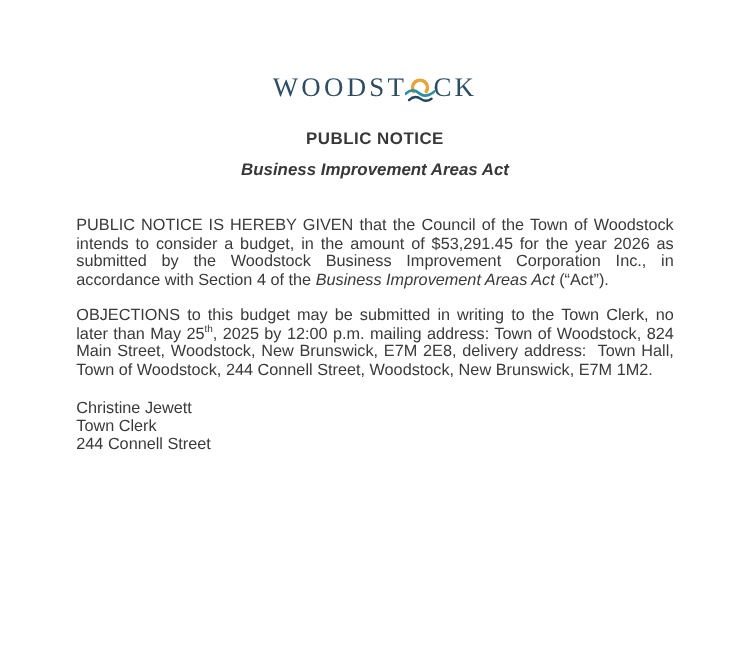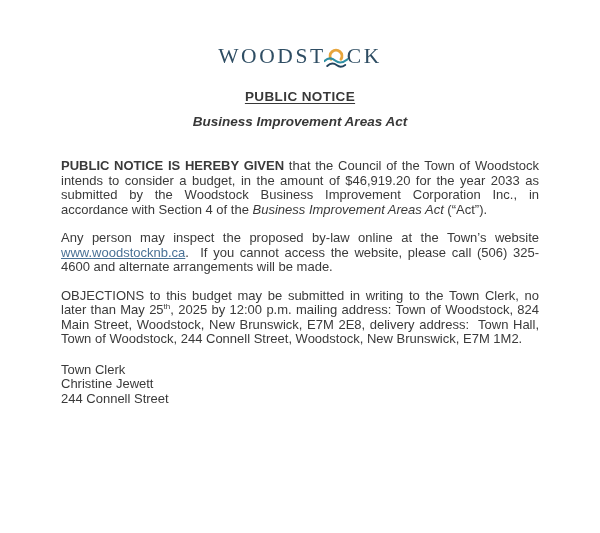--- a/index.html
+++ b/index.html
@@ -10,21 +10,21 @@
   body {
     width: 600px;
     height: 533px;
     overflow: hidden;
     font-family: "Liberation Sans", sans-serif;
     font-size: 13px;
     color: #3a3a3a;
     -webkit-font-smoothing: antialiased;
   }
   .page {
-    padding: 46px 61px 0 61px;
+    padding: 60px 61px 0 61px;
     box-sizing: border-box;
   }
   
   .logo-row {
     display: flex;
     justify-content: center;
     align-items: flex-start;
     height: 30px;
     margin-bottom: 13px;
   }
@@ -41,40 +41,39 @@
     height: 27px;
     margin: 0 -1px 0 -2px;
     flex: 0 0 auto;
   }
   
   .title {
     text-align: center;
     font-weight: bold;
     font-size: 13.5px;
     letter-spacing: 0.4px;
-    text-decoration: underline;
     text-underline-offset: 2px;
     margin: 0 0 10px 0;
     color: #383838;
   }
   .subtitle {
     text-align: center;
     font-weight: bold;
     font-style: italic;
     font-size: 13.5px;
     margin: 0 0 30px 0;
     color: #383838;
   }
   
   p.body-par {
     margin: 0 0 14px 0;
     line-height: 14.5px;
     text-align: justify;
   }
-  .bold { font-weight: bold; }
+  .bold { font-weight: normal; }
   .italic { font-style: italic; }
   sup.ord {
     font-size: 8px;
     line-height: 0;
     vertical-align: super;
   }
   a.site-link {
     color: #4a7296;
     text-decoration: underline;
     cursor: pointer;
@@ -100,26 +99,25 @@
       <path d="M 0.5 15.2 C 4.5 11.2 8.5 11.4 12.5 14.8 C 16.5 18.2 20.5 17.2 25.5 13.2" fill="none" stroke="#2e8fa3" stroke-width="2.3" stroke-linecap="round"></path>
 
       <path d="M 3.5 20.6 C 7 17.2 10.5 17.2 14 19.8 C 17.2 22.2 20 21.6 23 19.4" fill="none" stroke="#24455e" stroke-width="2.1" stroke-linecap="round"></path>
     </svg>
     <span class="logo-text">CK</span>
   </div>
 
   <div class="title">PUBLIC NOTICE</div>
   <div class="subtitle">Business Improvement Areas Act</div>
 
-  <p class="body-par"><span class="bold">PUBLIC NOTICE IS HEREBY GIVEN</span><span> that the Council of the Town of Woodstock intends to consider a budget, in the amount of $46,919.20 for the year 2033 as submitted by the Woodstock Business Improvement Corporation Inc., in accordance with Section 4 of the </span><span class="italic">Business Improvement Areas Act</span><span> (“Act”).</span></p>
+  <p class="body-par"><span class="bold">PUBLIC NOTICE IS HEREBY GIVEN</span><span> that the Council of the Town of Woodstock intends to consider a budget, in the amount of $53,291.45 for the year 2026 as submitted by the Woodstock Business Improvement Corporation Inc., in accordance with Section 4 of the </span><span class="italic">Business Improvement Areas Act</span><span> (“Act”).</span></p>
 
 
-  <p class="body-par"><span>Any person may inspect the proposed by-law online at the Town’s website </span><a class="site-link">www.woodstocknb.ca</a><span>.&nbsp; If you cannot access the website, please call (506) 325-4600 and alternate arrangements will be made.</span></p>
 
   <p class="body-par"><span>OBJECTIONS to this budget may be submitted in writing to the Town Clerk, no later than May 25</span><sup class="ord">th</sup><span>, 2025 by 12:00 p.m. mailing address: Town of Woodstock, 824 Main Street, Woodstock, New Brunswick, E7M 2E8, delivery address:&nbsp; Town Hall, Town of Woodstock, 244 Connell Street, Woodstock, New Brunswick, E7M 1M2.</span></p>
 
   <div class="signature">
+    <div>Christine Jewett</div>
     <div>Town Clerk</div>
-    <div>Christine Jewett</div>
     <div>244 Connell Street</div>
   </div>
 
 </div>
 
 </body></html>

